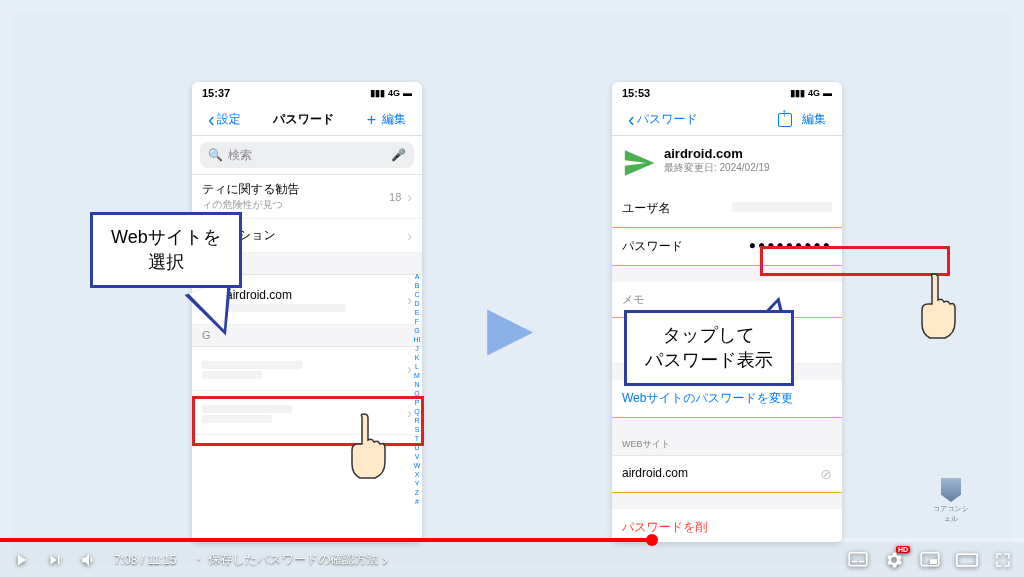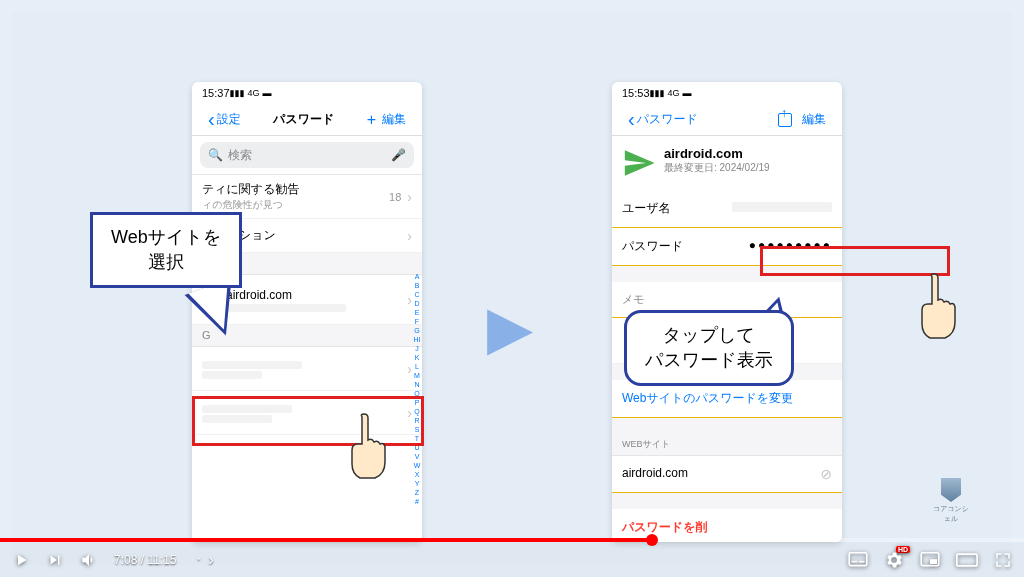--- a/index.html
+++ b/index.html
@@ -5,21 +5,21 @@
 * { margin: 0; padding: 0; box-sizing: border-box; }
 body { width: 1024px; height: 577px; font-family: -apple-system, "Hiragino Sans", sans-serif; background: #ddd; overflow: hidden; }
 
 .video-frame { width: 1024px; height: 577px; background: #e6eef7; position: relative; }
 .inner { position: absolute; inset: 12px; background: #e4edf6; border-radius: 4px; }
 
 .phone { position: absolute; width: 230px; height: 460px; background: #fff; border-radius: 6px; box-shadow: 0 2px 6px rgba(0,0,0,0.15); overflow: hidden; }
 .phone-left { left: 180px; top: 70px; }
 .phone-right { left: 600px; top: 70px; }
 
-.status-bar { height: 22px; display: flex; align-items: center; padding: 9px 10px; font-size: 11px; font-weight: 400; }
+.status-bar { height: 22px; display: flex; justify-content: space-between; align-items: center; padding: 9px 10px; font-size: 11px; font-weight: 700; }
 .status-icons { display: flex; gap: 3px; align-items: center; font-size: 9px; }
 
 .nav-bar { height: 32px; border-bottom: 1px solid #ddd; display: flex; align-items: center; justify-content: space-between; padding: 0 16px; font-size: 12px; }
 .nav-back { color: #007aff; display: flex; align-items: center; cursor: pointer; }
 .nav-back::before { content: "‹"; font-size: 20px; margin-right: 2px; }
 .nav-title { font-weight: 600; flex: 1; text-align: center; }
 .nav-actions { color: #007aff; display: flex; align-items: center; gap: 6px; }
 .plus { font-size: 16px; font-weight: 400; }
 
 .search-bar { margin: 6px 8px; height: 26px; background: #eceef0; border-radius: 8px; display: flex; align-items: center; padding: 0 8px; color: #8a8a8e; font-size: 12px; justify-content: space-between; }
@@ -35,21 +35,21 @@
 .section-header { height: 22px; background: #f5f5f7; color: #888; font-size: 11px; padding: 4px 10px; font-weight: 500; border-bottom: 1px solid #e5e5e5; }
 
 .alpha-index { position: absolute; right: 1px; top: 190px; font-size: 7px; color: #007aff; line-height: 9px; text-align: center; }
 
 .highlight-red { border: 3px solid #e02020; position: absolute; z-index: 5; pointer-events: none; }
 .hl-left { left: 180px; top: 384px; width: 232px; height: 50px; }
 .hl-right { left: 748px; top: 234px; width: 190px; height: 30px; }
 
 .callout { position: absolute; background: #fff; border: 3px solid #2a3f9e; padding: 10px 18px; font-size: 18px; z-index: 8; text-align: center; line-height: 1.4; }
 .callout-left { left: 78px; top: 200px; }
-.callout-right { left: 612px; top: 298px; border-radius: 17px; }
+.callout-right { left: 612px; top: 298px; }
 .tail { position: absolute; width: 0; height: 0; }
 .tail-left { left: 180px; top: 273px; border-left: 25px solid transparent; border-right: 25px solid transparent; border-top: 52px solid #2a3f9e; z-index: 7; transform: rotate(-20deg); }
 .tail-left-in { left: 183px; top: 273px; border-left: 21px solid transparent; border-right: 21px solid transparent; border-top: 46px solid #fff; z-index: 7; transform: rotate(-20deg); }
 .tail-right { left: 740px; top: 284px; border-left: 22px solid transparent; border-right: 22px solid transparent; border-bottom: 40px solid #2a3f9e; z-index: 7; transform: rotate(15deg); }
 .tail-right-in { left: 743px; top: 290px; border-left: 18px solid transparent; border-right: 18px solid transparent; border-bottom: 34px solid #fff; z-index: 7; transform: rotate(15deg); }
 
 .arrow { position: absolute; left: 475px; top: 280px; font-size: 60px; color: #8ab0e8; z-index: 3; }
 
 .hand { position: absolute; width: 50px; height: 70px; z-index: 10; }
 .hand svg { width: 100%; height: 100%; }
@@ -63,21 +63,21 @@
 
 .detail-header { display: flex; align-items: flex-start; padding: 10px; gap: 8px; }
 .detail-icon { width: 34px; height: 34px; }
 .detail-title { font-weight: 700; font-size: 13px; }
 .detail-sub { font-size: 10px; color: #888; }
 .detail-row { display: flex; justify-content: space-between; padding: 10px; background: #fff; border-bottom: 1px solid #eab308; font-size: 12px; }
 .detail-row-label { font-weight: 500; }
 .dots { letter-spacing: 2px; font-size: 12px; }
 .detail-gap { height: 16px; background: #f5f5f7; }
 .link-blue { color: #007aff; font-weight: 500; }
-.link-red { color: #ff3b30; font-weight: 700; }
+.link-red { color: #ff3b30; font-weight: 400; }
 .upload-icon { display: inline-block; width: 14px; height: 14px; border: 1.5px solid #007aff; border-radius: 2px; position: relative; margin-right: 4px; }
 .upload-icon::before { content: "↑"; position: absolute; top: -8px; left: 2px; color: #007aff; font-size: 12px; }
 
 .channel-logo { position: absolute; right: 42px; top: 466px; width: 38px; text-align: center; font-size: 7px; color: #6a7a8a; z-index: 9; }
 .channel-logo .flag { width: 20px; height: 24px; margin: 0 auto 2px; background: linear-gradient(180deg, #a0b8d0, #6080a0); clip-path: polygon(0 0, 100% 0, 100% 70%, 50% 100%, 0 70%); }
 
 .progress-bar { position: absolute; bottom: 35px; left: 0; right: 0; height: 4px; background: rgba(255,255,255,0.3); z-index: 20; }
 .progress-loaded { position: absolute; height: 100%; background: rgba(255,255,255,0.5); width: 70%; }
 .progress-played { position: absolute; height: 100%; background: #ff0000; width: 63.6%; }
 .progress-dot { position: absolute; width: 12px; height: 12px; background: #ff0000; border-radius: 50%; top: -4px; left: 63.1%; }
@@ -282,20 +282,21 @@
     <span class="ctrl-btn">
       <svg width="18" height="18" viewBox="0 0 24 24">
           <path d="M3 9v6h4l5 5V4L7 9H3zm13.5 3c0-1.8-1-3.3-2.5-4v8c1.5-.7 2.5-2.2 2.5-4z"></path>
         </svg>
     </span>
     <span class="time-text">
       <span>7:08</span><span> / </span><span>11:15</span>
     </span>
     <span class="chapter-title">
       <span>・</span>
+        <span>保存したパスワードの確認方法</span>
     </span>
     <span class="spacer"></span>
     <span class="ctrl-btn">
       <svg width="20" height="16" viewBox="0 0 24 20">
           <rect x="1" y="1" width="22" height="16" rx="2" fill="none" stroke="#fff" stroke-width="2"></rect>
           <rect x="4" y="11" width="7" height="2" fill="#fff"></rect>
           <rect x="13" y="11" width="7" height="2" fill="#fff"></rect>
         </svg>
     </span>
     <span class="ctrl-btn gear-wrap">

